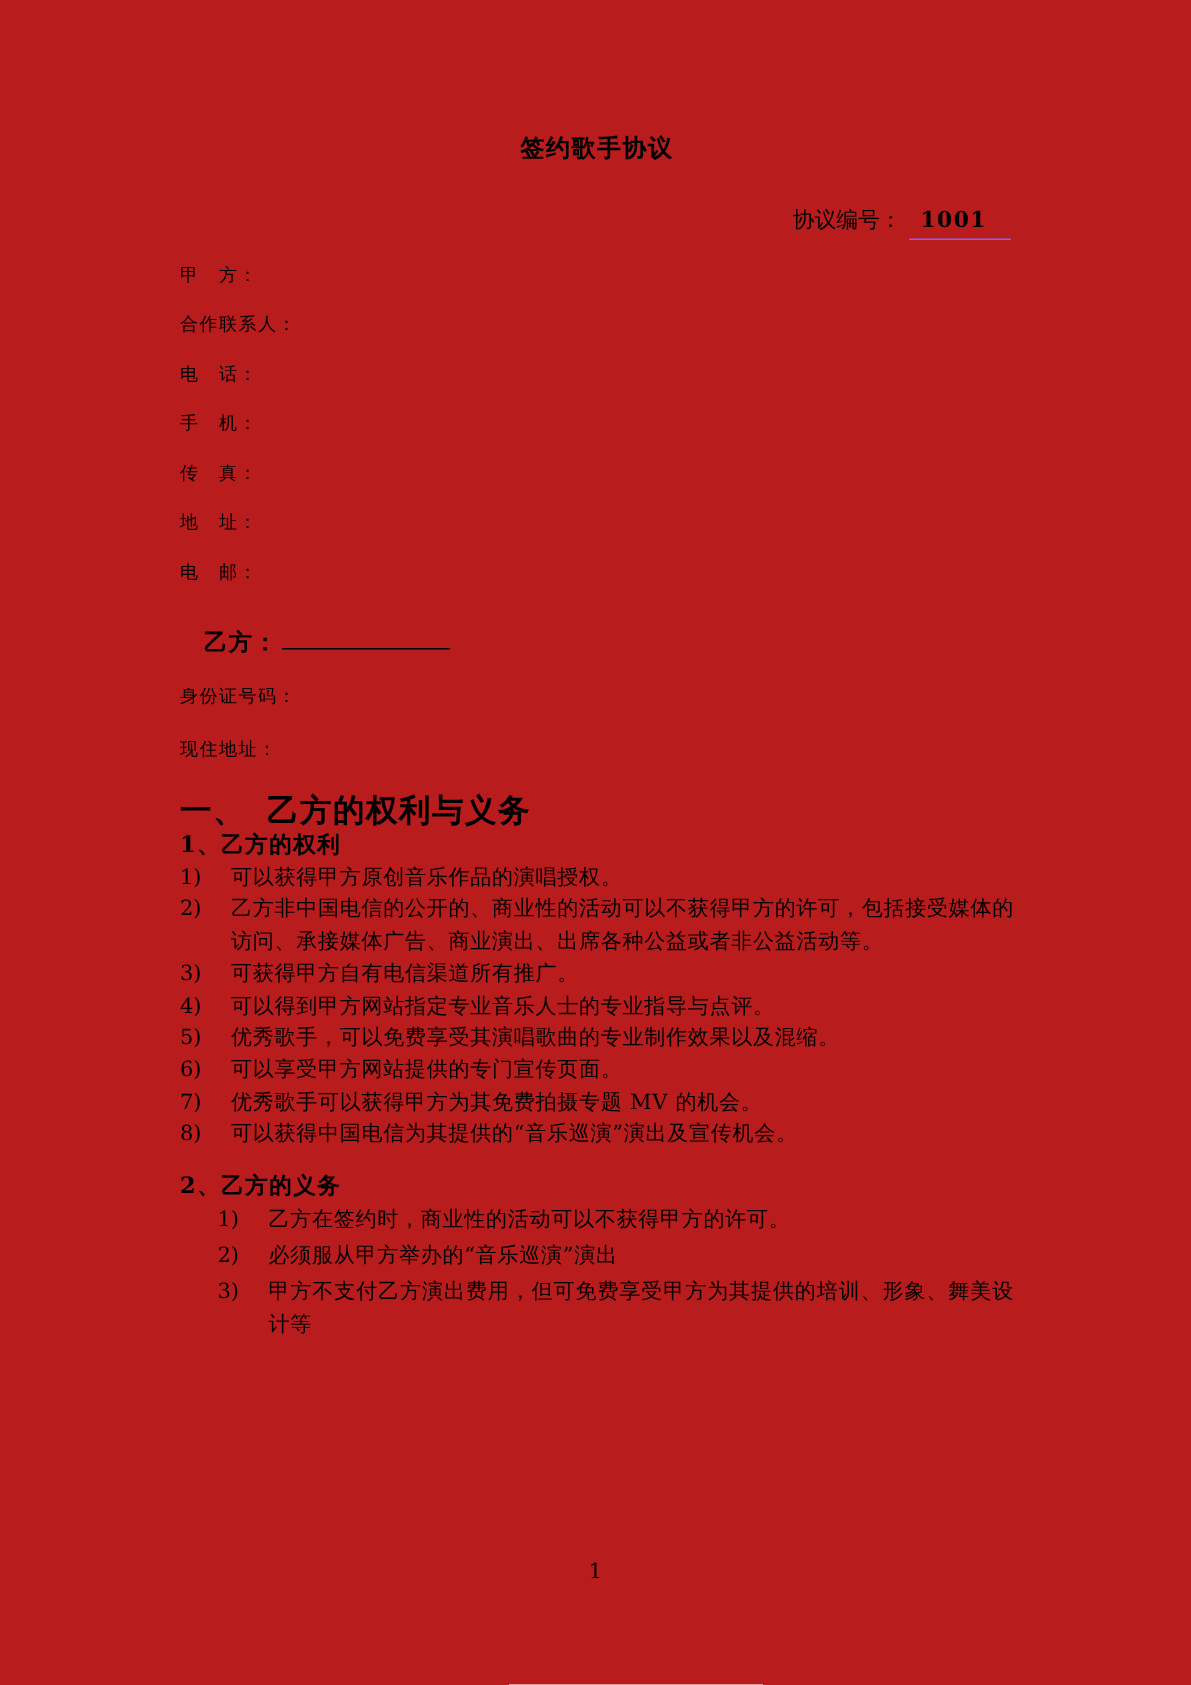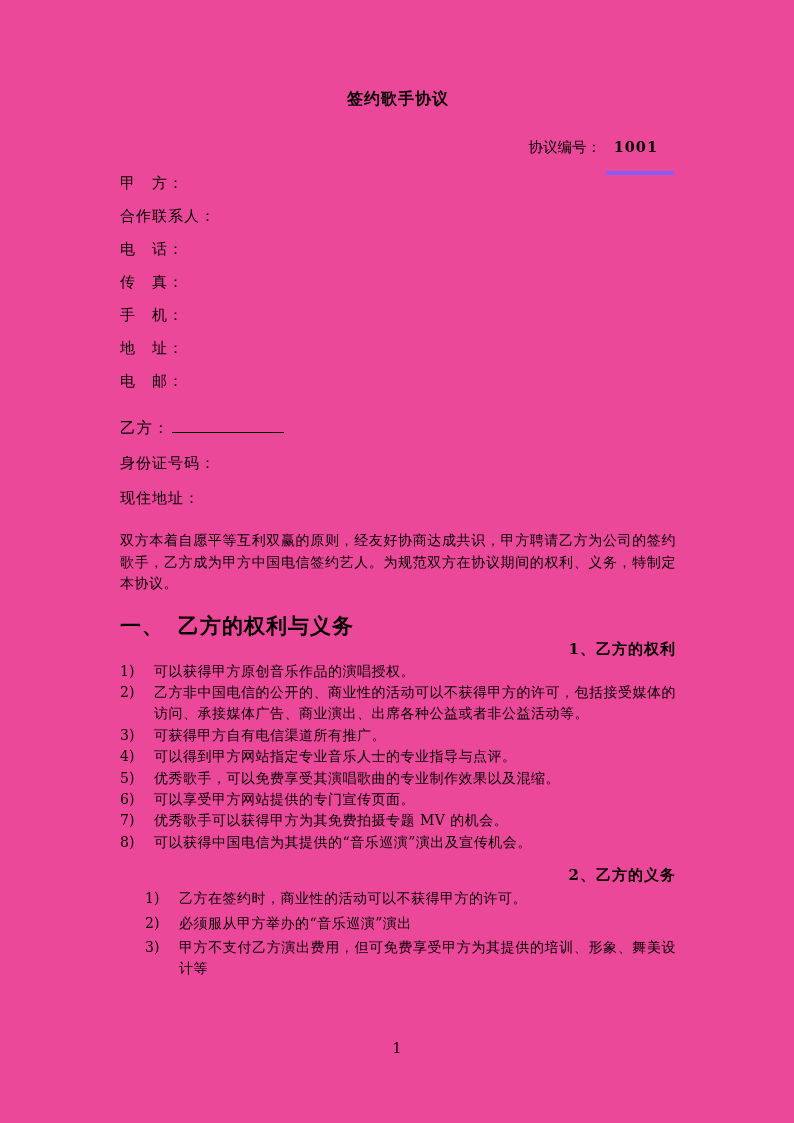--- a/index.html
+++ b/index.html
@@ -2,21 +2,21 @@
 <html><head>
 <meta charset="utf-8">
 <style>
   * { margin: 0; padding: 0; box-sizing: border-box; }
   html, body { background: #ffffff; }
   .page {
     position: relative;
     width: 794px;
     height: 1123px;
     margin: 0 auto;
-    background: #ec4899;
+    background: #b91c1c;
     color: #000000;
     font-family: "DejaVu Serif", "Liberation Serif", serif;
     font-size: 14px;
     padding: 88px 118px 0 120px;
     overflow: hidden;
   }
   .title {
     font-size: 16px;
     font-weight: bold;
     text-align: center;
@@ -26,39 +26,40 @@
   }
   .agreement-no {
     text-align: right;
     font-size: 14.5px;
     line-height: 21px;
     margin-bottom: 15px;
     padding-right: 2px;
   }
   .agreement-no .value {
     font-weight: bold;
-    border-bottom: 4px solid #8b5cf6;
-    padding: 0 16px 16px 8px;
+    border-bottom: 1px solid #8b5cf6;
+    padding: 0 16px 4px 8px;
     letter-spacing: 1px;
   }
   .field-row {
-    font-size: 15px;
+    font-size: 12px;
     line-height: 20px;
     margin-bottom: 13px;
     letter-spacing: 1px;
   }
   .party-b-row {
     margin-top: 26px;
     margin-bottom: 14px;
     line-height: 22px;
   }
   .party-b-label {
     font-size: 15.5px;
-    font-weight: normal;
-    letter-spacing: 1px;
+    font-weight: bold;
+    letter-spacing: 1px;
+    margin-left: 16px;
   }
   .blank-line {
     display: inline-block;
     width: 112px;
     height: 15px;
     border-bottom: 1px solid #000;
     vertical-align: baseline;
     margin-left: 2px;
   }
   .party-b-fields .field-row { margin-bottom: 15px; }
@@ -78,21 +79,20 @@
   .section-heading .sec-no {
     display: inline-block;
     width: 58px;
   }
   .sub-heading {
     font-size: 15px;
     font-weight: bold;
     line-height: 21px;
     margin-top: 2px;
     letter-spacing: 1px;
-    text-align: right;
   }
   .list { margin-top: 1px; }
   .list-item {
     display: flex;
     line-height: 21.4px;
   }
   .li-no { flex: 0 0 34px; }
   .li-text { flex: 1; text-align: justify; letter-spacing: 0.5px; }
   .obligations-block { margin-top: 12px; }
   .list.indented { padding-left: 25px; margin-top: 2px; }
@@ -122,24 +122,24 @@
     <div class="field-row">
       <span>甲　方：</span>
     </div>
     <div class="field-row">
       <span>合作联系人：</span>
     </div>
     <div class="field-row">
       <span>电　话：</span>
     </div>
     <div class="field-row">
+      <span>手　机：</span>
+    </div>
+    <div class="field-row">
       <span>传　真：</span>
-    </div>
-    <div class="field-row">
-      <span>手　机：</span>
     </div>
     <div class="field-row">
       <span>地　址：</span>
     </div>
     <div class="field-row">
       <span>电　邮：</span>
     </div>
   </div>
 
   <div class="party-b-row">
@@ -148,21 +148,20 @@
 
   <div class="party-b-fields">
     <div class="field-row">
       <span>身份证号码：</span>
     </div>
     <div class="field-row">
       <span>现住地址：</span>
     </div>
   </div>
 
-  <p class="preamble">双方本着自愿平等互利双赢的原则，经友好协商达成共识，甲方聘请乙方为公司的签约歌手，乙方成为甲方中国电信签约艺人。为规范双方在协议期间的权利、义务，特制定本协议。</p>
 
   <div class="section-heading">
     <span class="sec-no">一、</span><span>乙方的权利与义务</span>
   </div>
 
   <div class="sub-heading">1、乙方的权利</div>
 
   <div class="list">
     <div class="list-item">
       <span class="li-no">1)</span>

